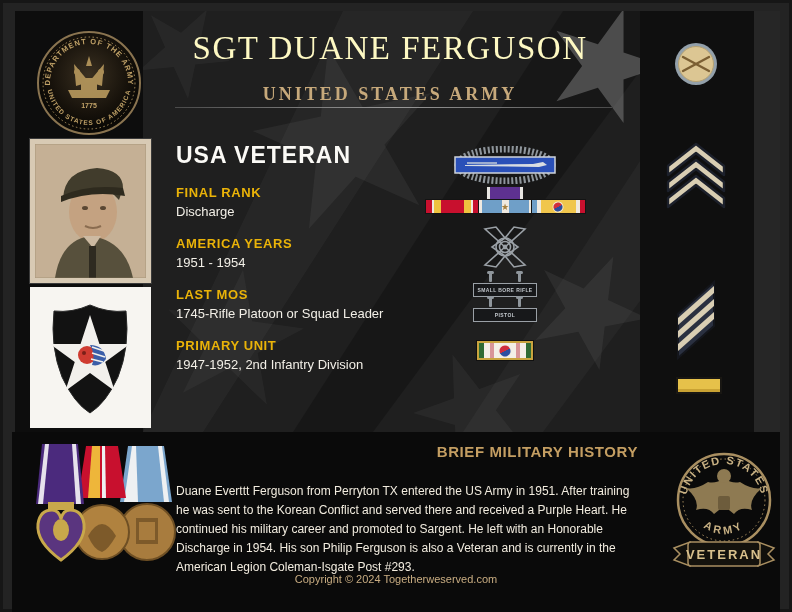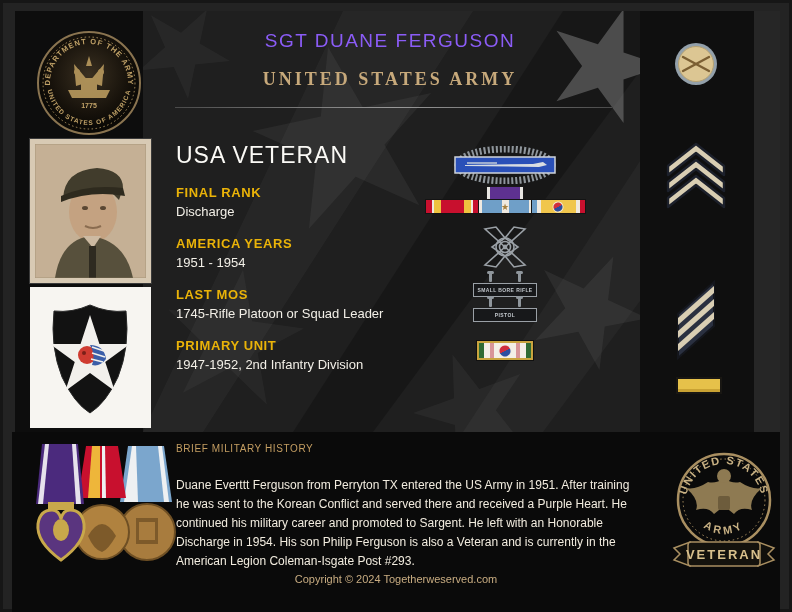--- a/index.html
+++ b/index.html
@@ -7,36 +7,36 @@
          font-family:"Liberation Sans",sans-serif;box-shadow:inset 0 0 0 3px #161616;}
   
   .left-strip{position:absolute;left:15px;top:11px;width:128px;height:421px;background:#0d0d0d;}
   .flag-area{position:absolute;left:143px;top:11px;width:497px;height:421px;background:#1f1f1f;overflow:hidden;}
   .right-sidebar{position:absolute;left:640px;top:11px;width:114px;height:421px;background:#0f0f0f;}
   .right-margin{position:absolute;left:754px;top:11px;width:26px;height:421px;background:#262626;}
   .bottom-section{position:absolute;left:12px;top:432px;width:768px;height:180px;background:#0a0a0a;}
 
   
   .header{position:absolute;left:155px;top:30px;width:470px;text-align:center;}
-  .header .name{font-family:Liberation Sans, sans-serif;font-size:19px;color:#8b5cf6;letter-spacing:1.5px;}
+  .header .name{font-family:Liberation Serif, serif;font-size:33px;color:#fef9c3;letter-spacing:1.5px;}
   .header .branch{font-family:"Liberation Serif",serif;font-size:18px;color:#c7a97b;letter-spacing:3px;margin-top:17px;font-weight:600;}
   .divider{position:absolute;left:175px;top:107px;width:437px;height:1px;
            background:linear-gradient(90deg,#4a4a4a,#9a9a9a,#4a4a4a);}
 
   
   .army-seal{position:absolute;left:36px;top:30px;width:106px;height:106px;}
 
   
   .photo-frame{position:absolute;left:30px;top:139px;width:111px;height:134px;background:#c9b8a0;
                border:5px solid #d8cab4;box-shadow:0 0 0 1px #3a3a3a;}
   .patch-panel{position:absolute;left:30px;top:287px;width:121px;height:141px;background:#f7f5f1;}
 
   
   .info{position:absolute;left:176px;top:142px;width:250px;}
-  .info .vet-title{font-size:23px;font-weight:normal;color:#fbfaf6;letter-spacing:1px;margin:0 0 16px 0;}
+  .info .vet-title{font-size:23px;font-weight:bold;color:#fbfaf6;letter-spacing:1px;margin:0 0 16px 0;}
   .fgroup{margin-bottom:17px;}
   .flabel{font-size:13px;font-weight:bold;color:#eab308;letter-spacing:.6px;}
   .fvalue{font-size:13px;color:#f2efe7;margin-top:4px;}
 
   
   .insignia{position:absolute;left:425px;top:146px;width:160px;display:flex;flex-direction:column;align-items:center;}
   .cib{position:relative;width:116px;height:38px;}
   .ph-ribbon{width:36px;height:12px;margin-top:3px;
      background:linear-gradient(90deg,#e8e6e2 0 8%,#5e3190 8% 92%,#e8e6e2 92% 100%);
      box-shadow:0 0 0 1px #1a1a1a;}
@@ -64,21 +64,21 @@
   
   .branch-disc{position:absolute;left:674px;top:42px;}
   .sgt-chevrons{position:absolute;left:666px;top:142px;}
   .service-stripes{position:absolute;left:672px;top:280px;}
   .overseas-bar{position:absolute;left:676px;top:377px;width:42px;height:13px;background:#e6c14a;
      border:2px solid #191713;box-shadow:inset 0 -3px 0 #c9a233;}
 
   
   .medals{position:absolute;left:16px;top:8px;}
   .history{position:absolute;left:164px;top:11px;width:462px;}
-  .history .h-title{font-size:10px;font-weight:normal;color:#c49e62;letter-spacing:.6px;}
+  .history .h-title{font-size:15px;font-weight:bold;color:#c49e62;letter-spacing:.6px;text-align:right;}
   .history .h-body{margin-top:22px;font-size:12px;line-height:19px;color:#f2ecdf;}
   .vet-seal{position:absolute;left:644px;top:8px;}
   .copyright{position:absolute;left:0;top:141px;width:768px;text-align:center;
      font-size:11px;color:#c9ad82;}
 </style>
 </head>
 <body>
 
 <div id="stage">
 

